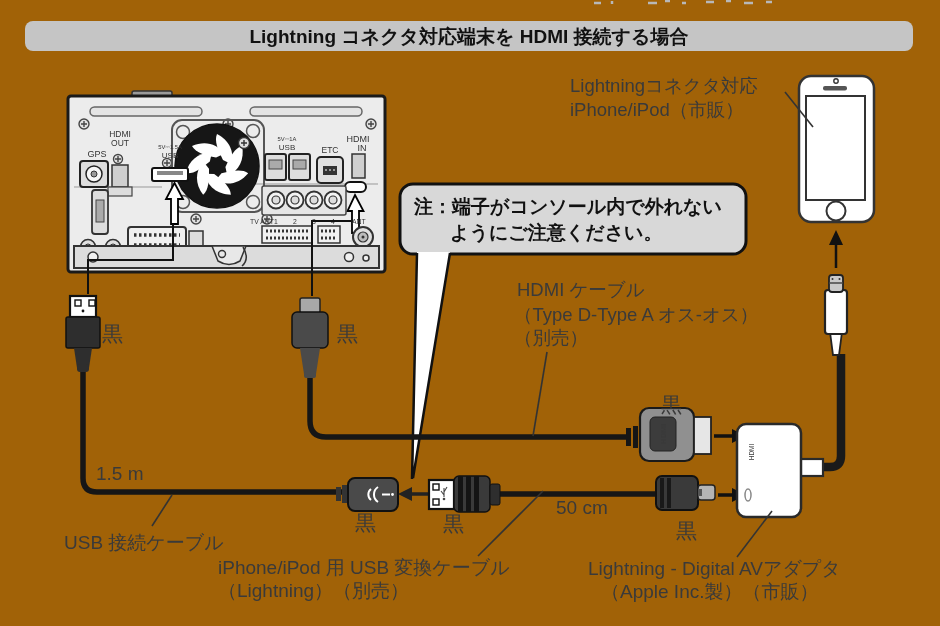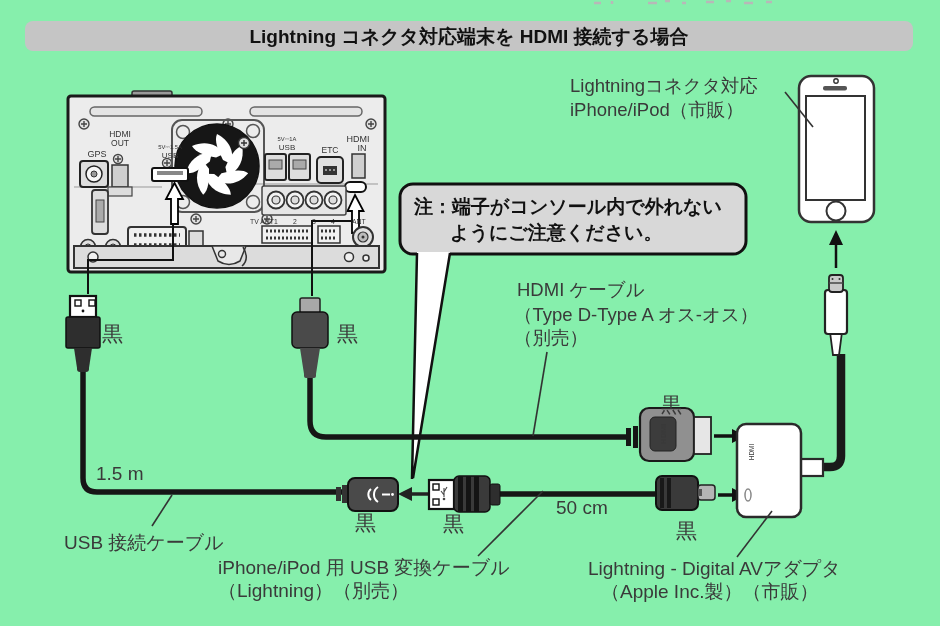--- a/index.html
+++ b/index.html
@@ -1,16 +1,16 @@
 <!DOCTYPE html>
 <html><head>
 <meta charset="utf-8">
 <style>
   html,body{margin:0;padding:0;background:#ffffff;}
-  .canvas{position:relative;width:940px;height:626px;background:#86efac;overflow:hidden;
+  .canvas{position:relative;width:940px;height:626px;background:#a16207;overflow:hidden;
           font-family:"Liberation Sans","DejaVu Sans",sans-serif;}
   svg{display:block;}
   text{font-family:"Liberation Sans","DejaVu Sans",sans-serif;fill:#3a3a3a;}
   .bold{font-weight:bold;fill:#111;}
   .portlbl{fill:#333;}
 </style>
 </head>
 <body>
 
 <div class="canvas">

